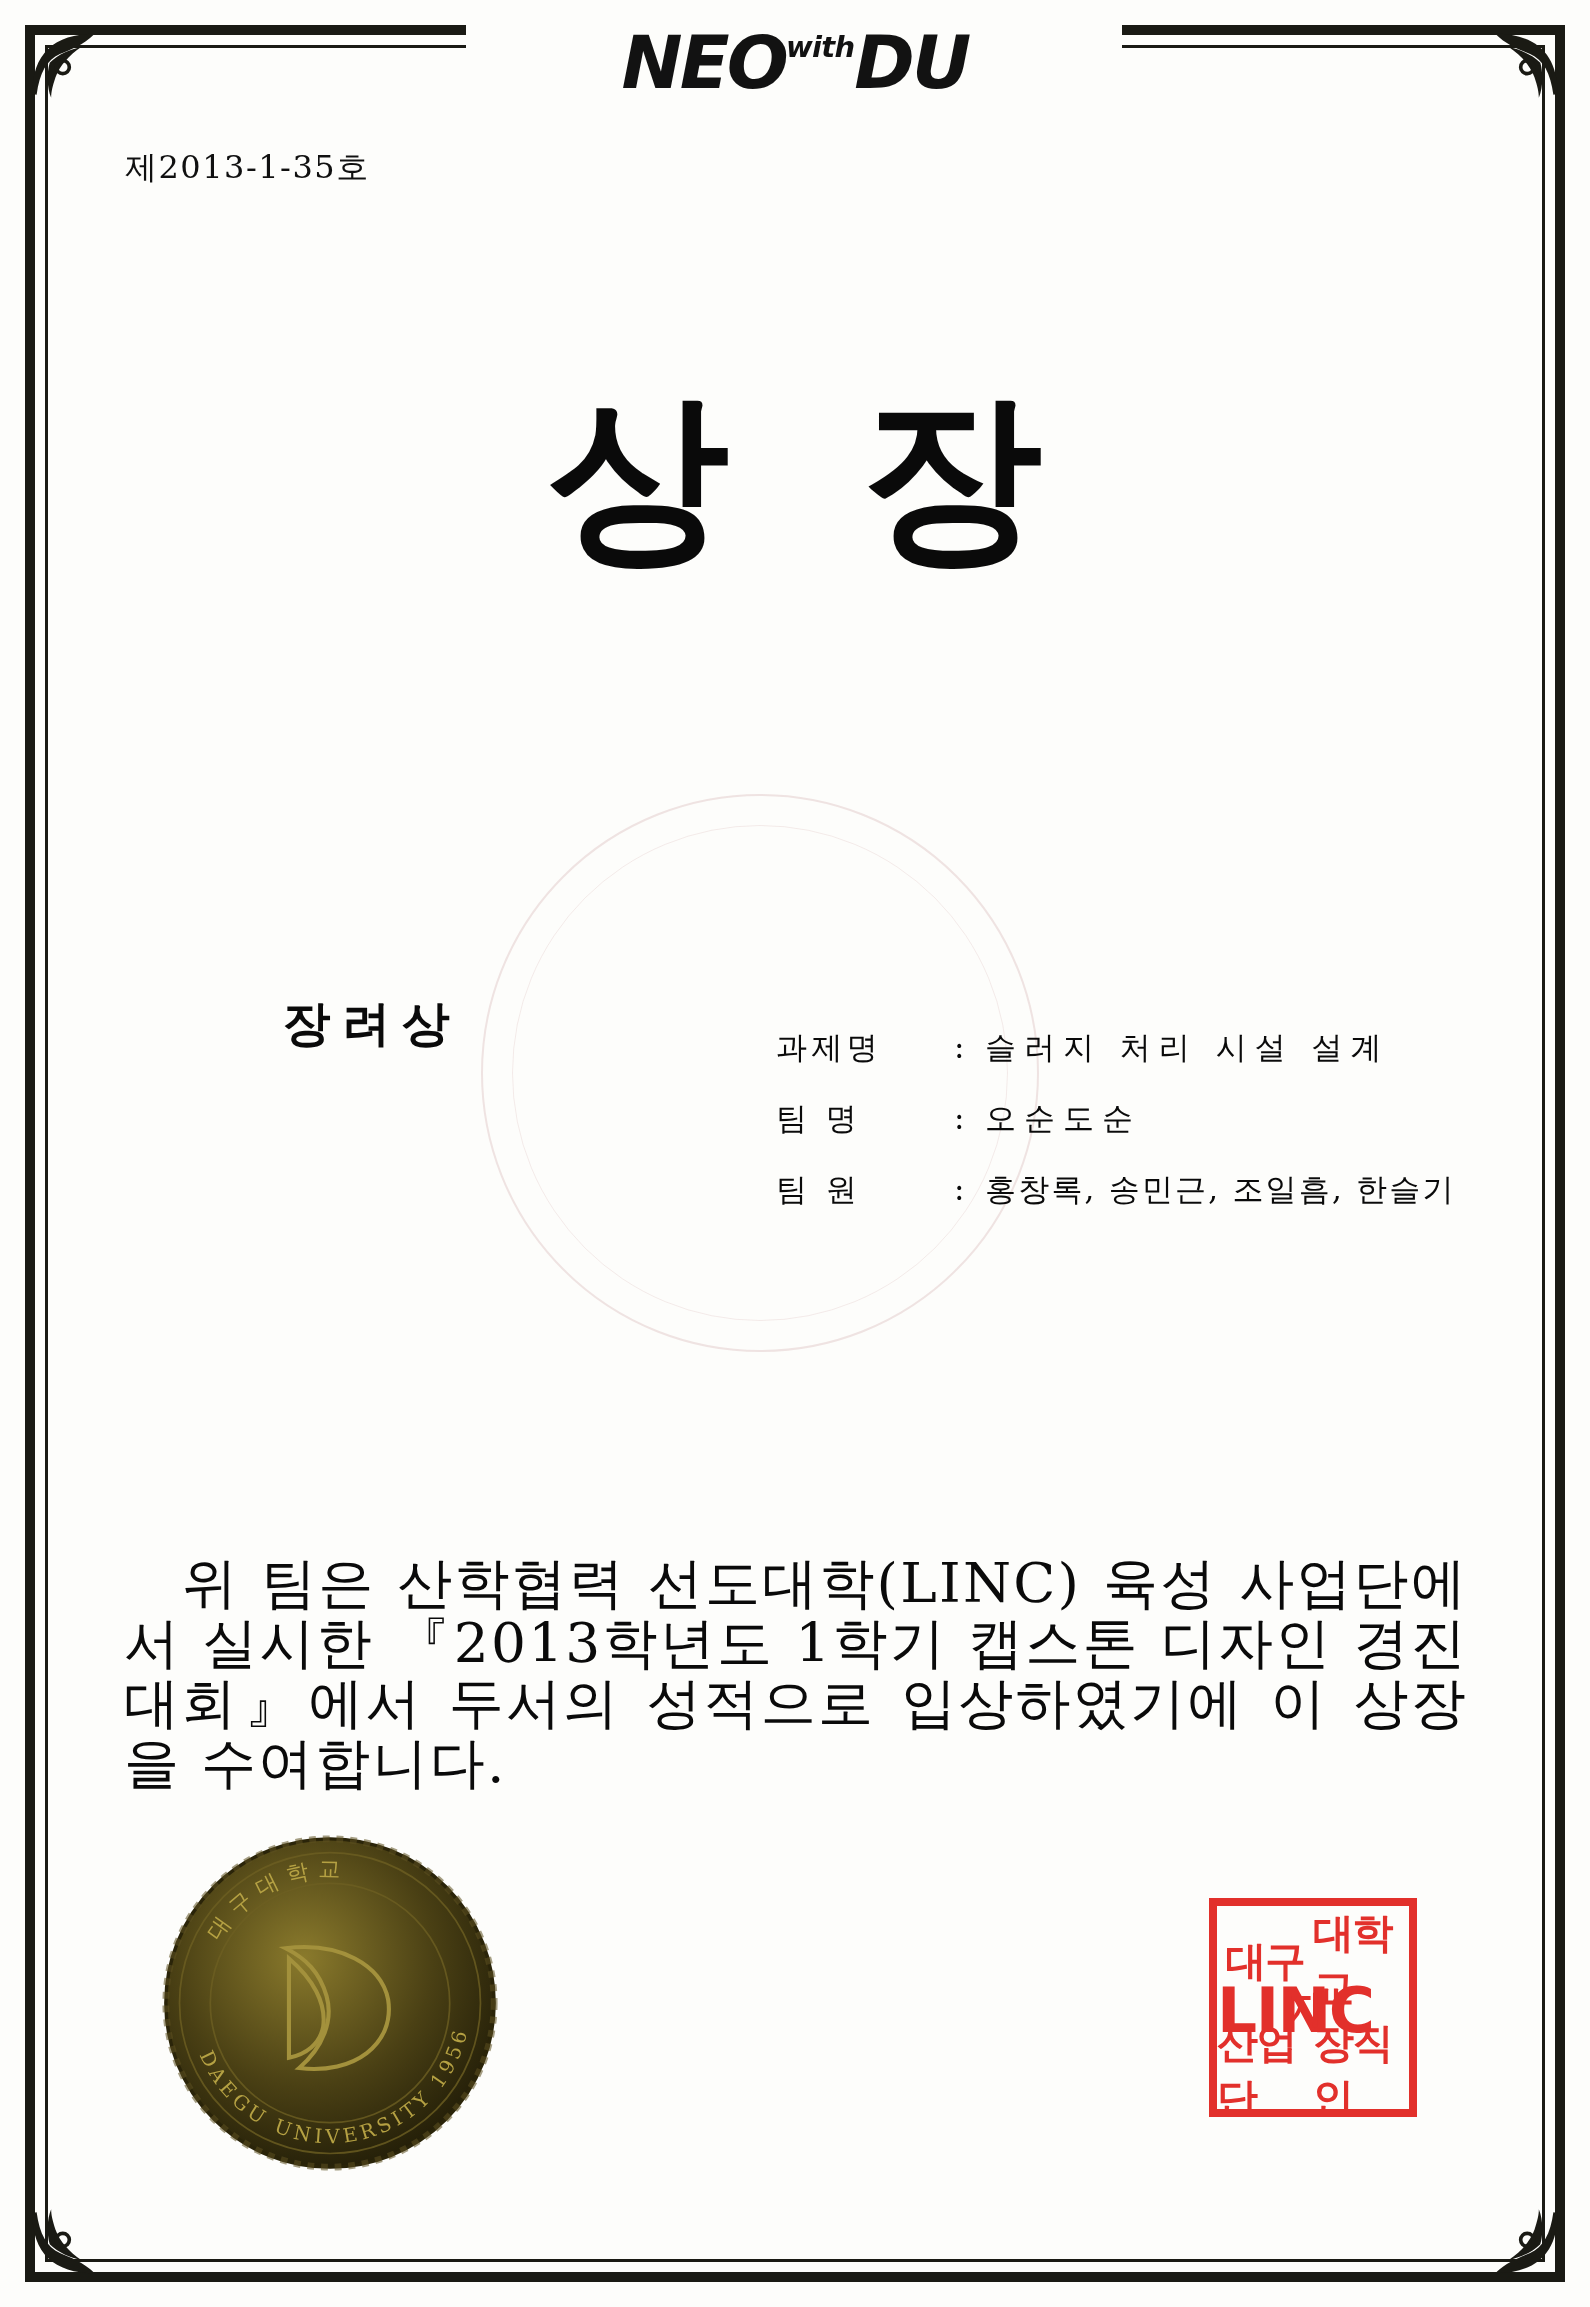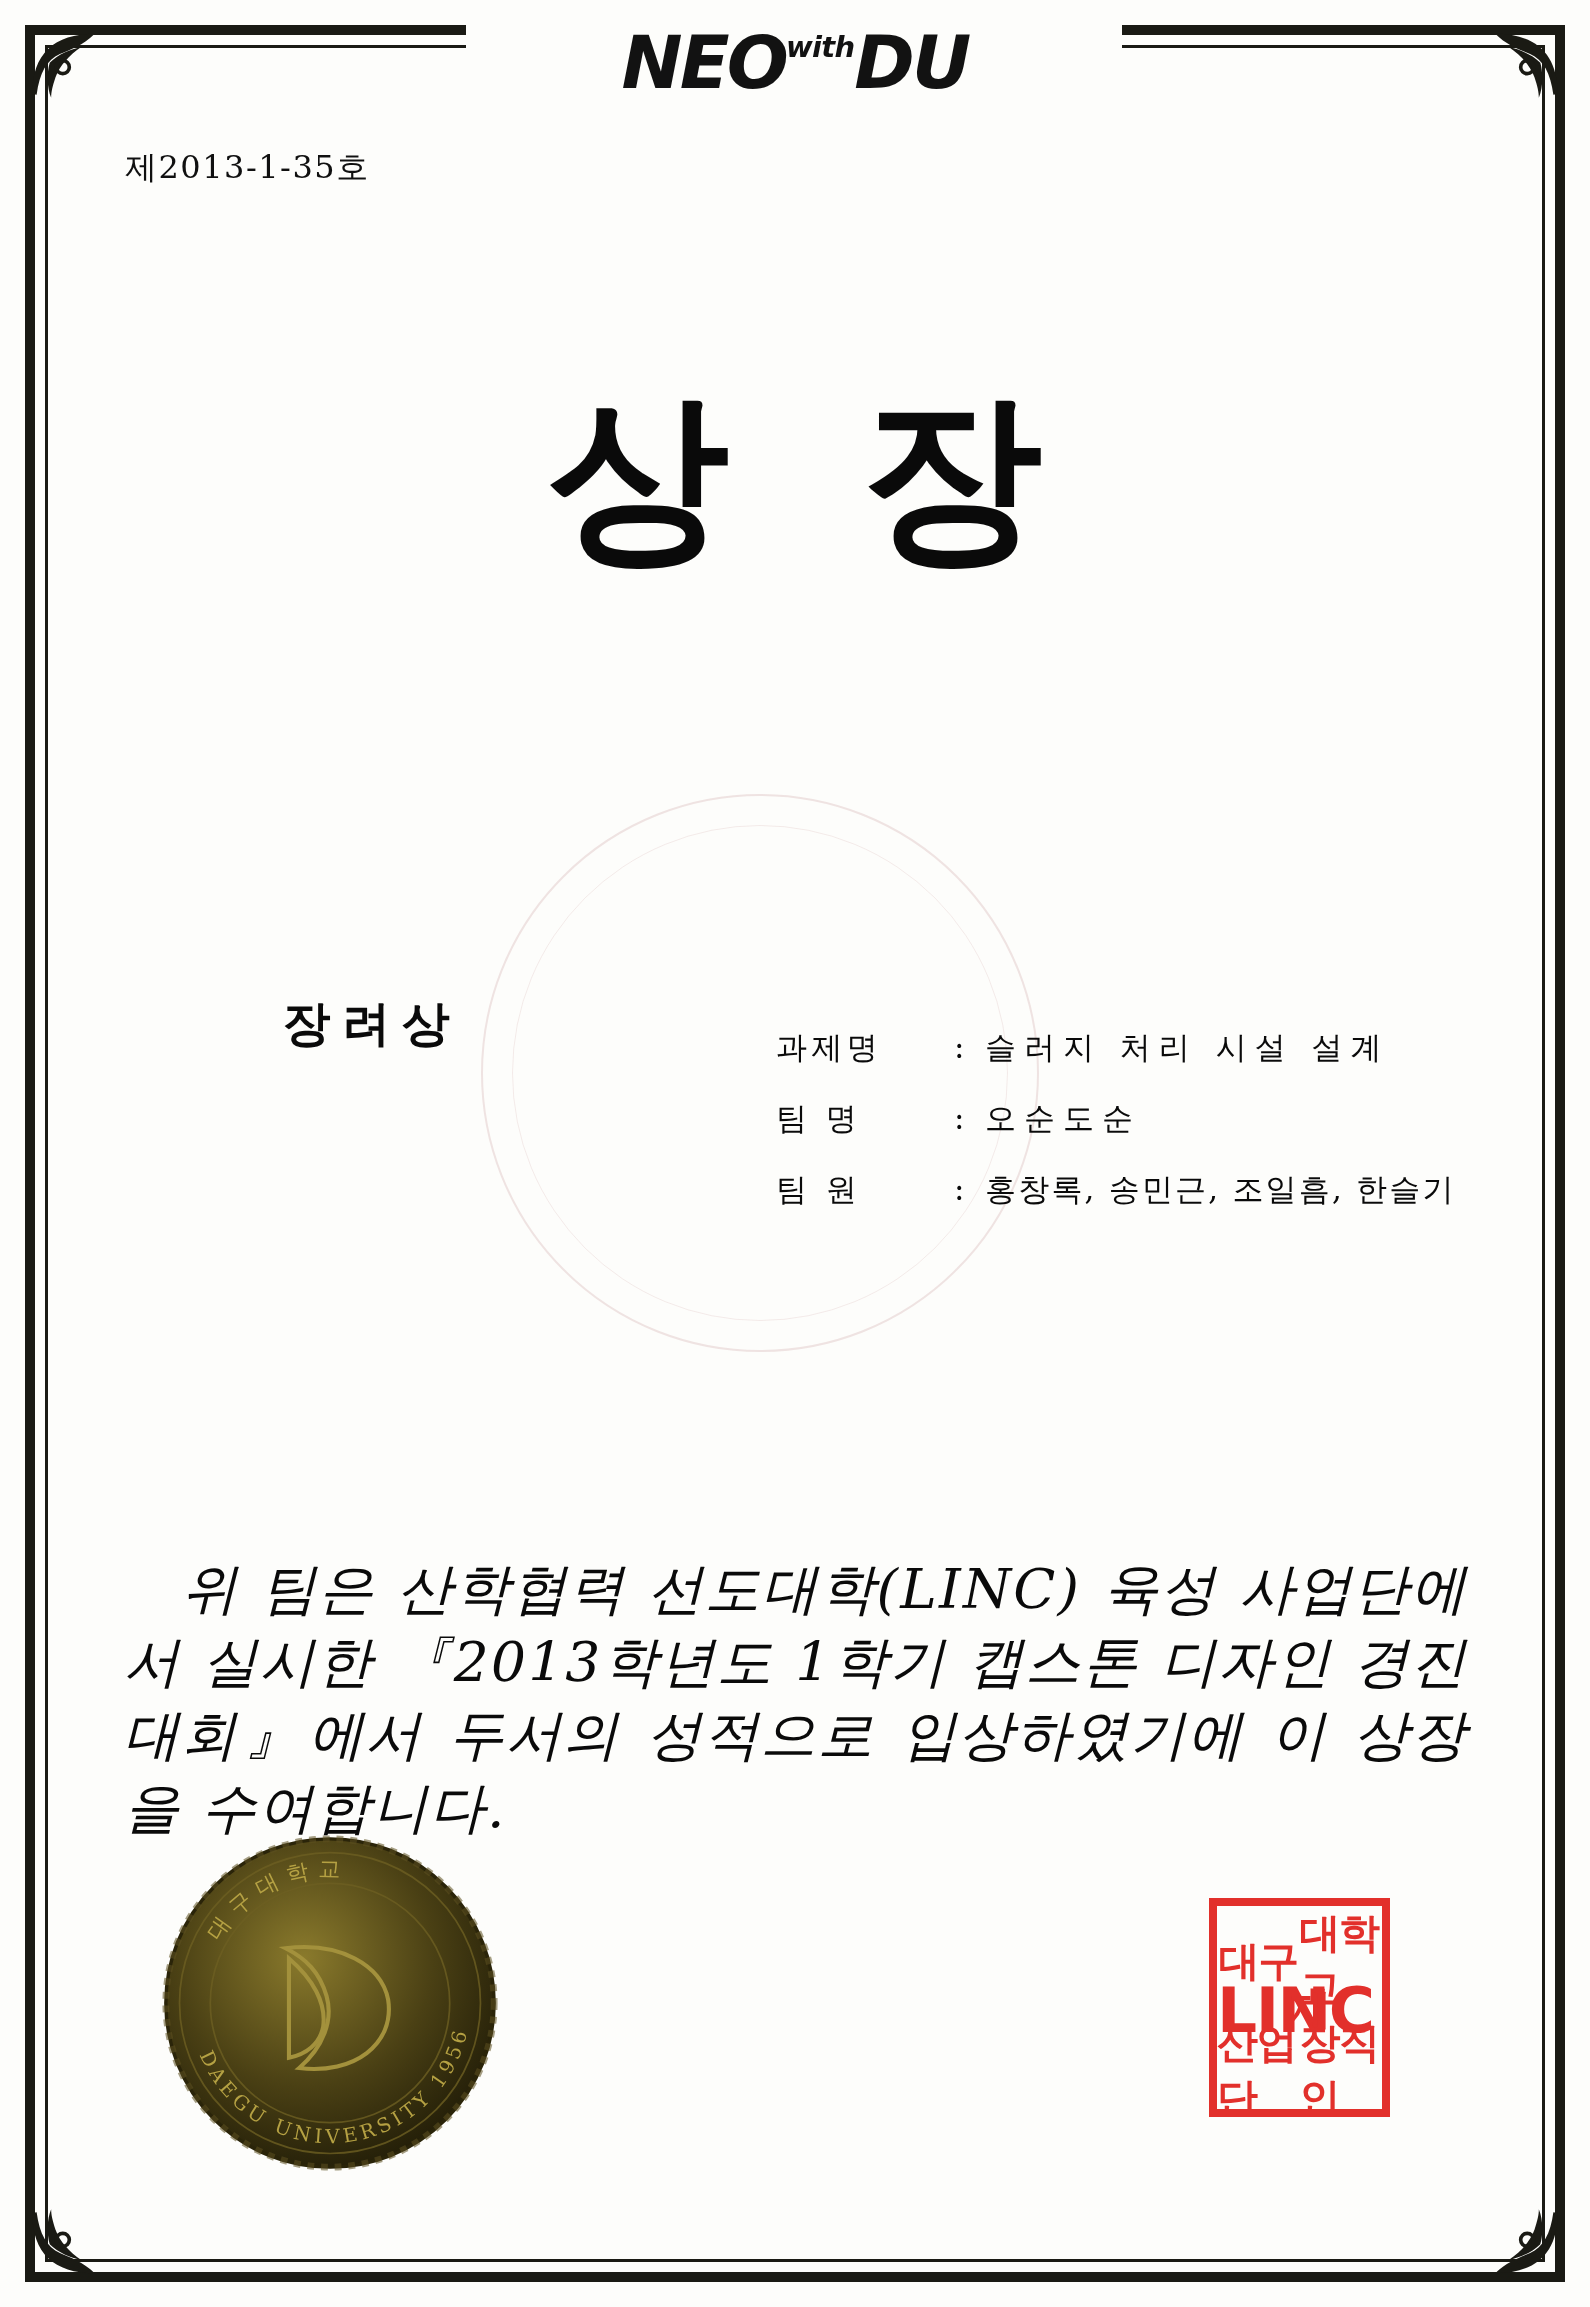--- a/index.html
+++ b/index.html
@@ -153,44 +153,43 @@
     letter-spacing: 2.2px;
   }
   .meta-value.spaced { letter-spacing: 8px; text-align: center; }
 
   .body-text {
     position: absolute;
     left: 124px;
     top: 987px;
     width: 1344px;
     font-size: 55px;
-    line-height: 73px;
+    line-height: 60px;
     letter-spacing: 2.2px;
     color: #0a0a0a;
     text-align: justify;
     text-indent: 58px;
-    font-style: italic;
   }
 
   
   .seal {
     position: absolute;
     left: 159px;
     top: 1832px;
     width: 342px;
     height: 342px;
   }
   .seal svg { display:block; width:342px; height:342px; }
 
   
   .stamp {
     position: absolute;
     left: 1209px;
     top: 1898px;
-    width: 181px;
+    width: 208px;
     height: 219px;
     border: 8px solid #e2302b;
     box-sizing: border-box;
     color: #e2302b;
     overflow: hidden;
   }
   .stamp-grid {
     position: absolute;
     inset: 0;
     display: grid;

